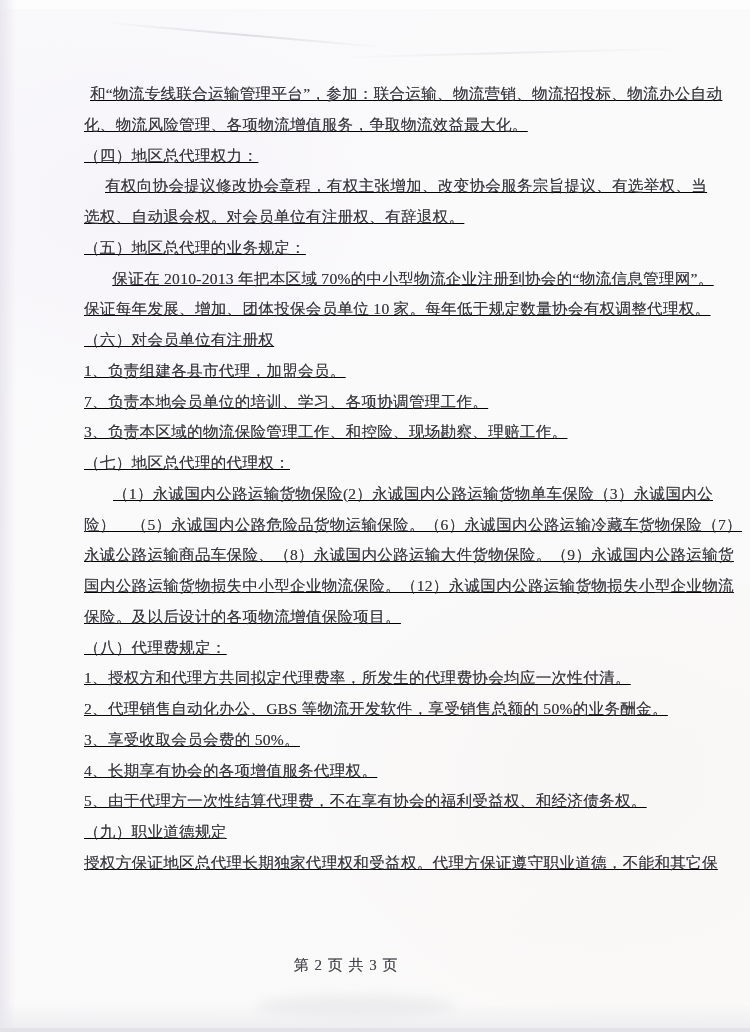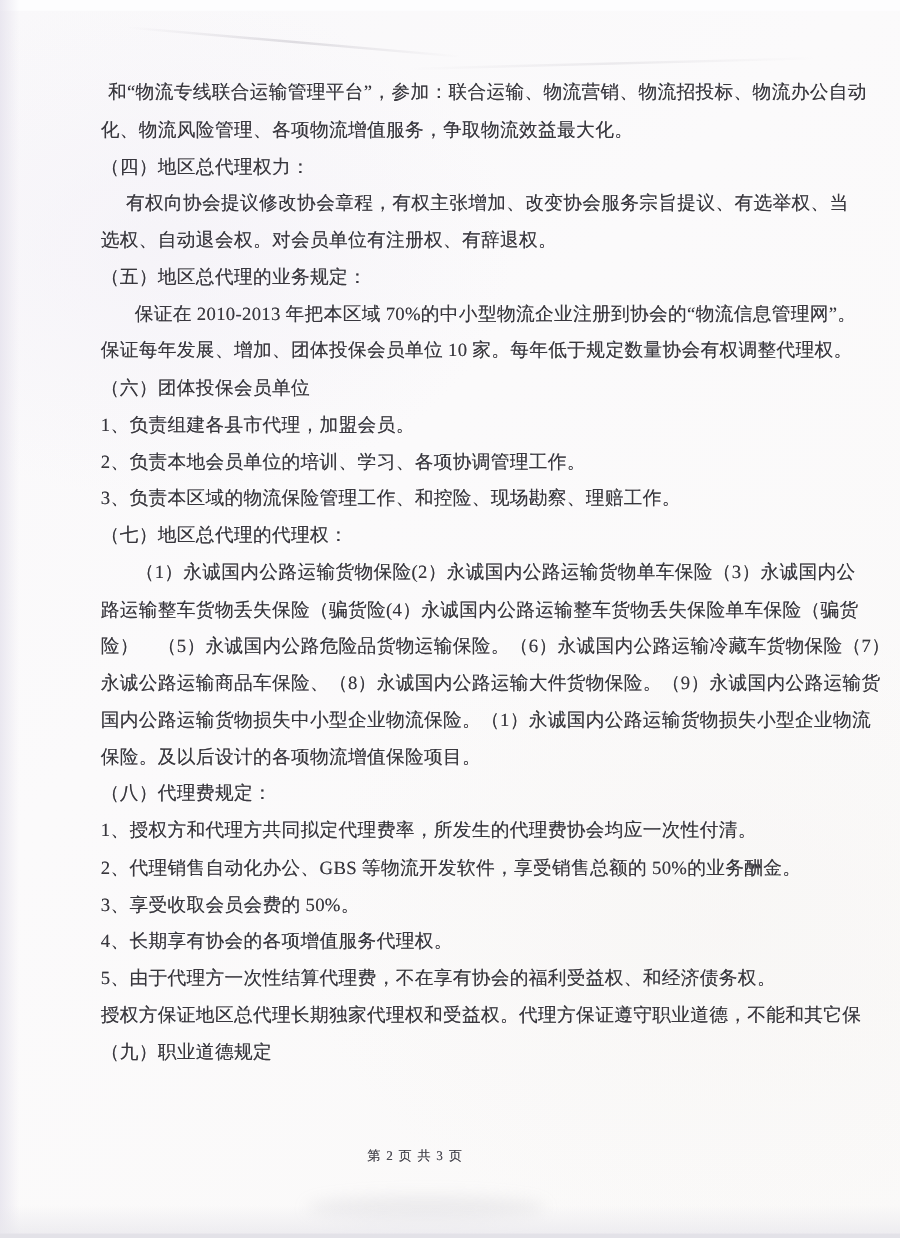--- a/index.html
+++ b/index.html
@@ -24,33 +24,33 @@
   .edge-bottom-line{position:absolute;left:0;right:0;bottom:0;height:4px;background:#e3e2e8;}
   .crease-a{position:absolute;top:34px;left:105px;width:280px;height:2px;
     background:linear-gradient(90deg,rgba(0,0,0,0),rgba(125,120,135,.22),rgba(0,0,0,0));
     transform:rotate(5deg);}
   .crease-b{position:absolute;top:52px;left:340px;width:340px;height:2px;
     background:linear-gradient(90deg,rgba(0,0,0,0),rgba(125,120,135,.12),rgba(0,0,0,0));
     transform:rotate(-1.5deg);}
   .smudge-bottom{position:absolute;top:996px;left:255px;width:200px;height:22px;
     background:rgba(158,155,168,.14);border-radius:50%;filter:blur(6px);}
   
-  .content{position:absolute;left:84px;top:63px;width:645px;}
+  .content{position:absolute;left:84px;top:79px;width:645px;text-decoration:underline;}
   .line{
     height:30.75px;line-height:30.75px;white-space:nowrap;
     font-size:15.6px;letter-spacing:.25px;color:#38373d;
     text-shadow:0 0 .5px rgba(45,44,54,.55);
   }
   .ind-a{padding-left:21px;}
   .ind-b{padding-left:13px;text-align:center;}
   .ind-c{padding-left:6px;}
   .footer{
     position:absolute;top:956px;left:0;width:100%;box-sizing:border-box;
     padding-right:58px;text-align:center;
-    font-size:11px;letter-spacing:1px;color:#46454d;
+    font-size:15px;letter-spacing:1px;color:#46454d;
     text-shadow:0 0 .5px rgba(45,44,54,.5);
   }
 </style>
 </head>
 <body>
 
 <div class="page">
   <div class="edge-top"></div>
   <div class="edge-left"></div>
   <div class="crease-a"></div>
@@ -58,39 +58,38 @@
 
   <div class="content">
     <div class="line ind-c">和“物流专线联合运输管理平台”，参加：联合运输、物流营销、物流招投标、物流办公自动</div>
     <div class="line">化、物流风险管理、各项物流增值服务，争取物流效益最大化。</div>
     <div class="line">（四）地区总代理权力：</div>
     <div class="line ind-a">有权向协会提议修改协会章程，有权主张增加、改变协会服务宗旨提议、有选举权、当</div>
     <div class="line">选权、自动退会权。对会员单位有注册权、有辞退权。</div>
     <div class="line">（五）地区总代理的业务规定：</div>
     <div class="line ind-b">保证在 2010-2013 年把本区域 70%的中小型物流企业注册到协会的“物流信息管理网”。</div>
     <div class="line">保证每年发展、增加、团体投保会员单位 10 家。每年低于规定数量协会有权调整代理权。</div>
-    <div class="line">（六）团体投保会员单位</div>
+    <div class="line">（六）对会员单位有注册权</div>
     <div class="line">1、负责组建各县市代理，加盟会员。</div>
-    <div class="line">2、负责本地会员单位的培训、学习、各项协调管理工作。</div>
+    <div class="line">7、负责本地会员单位的培训、学习、各项协调管理工作。</div>
     <div class="line">3、负责本区域的物流保险管理工作、和控险、现场勘察、理赔工作。</div>
     <div class="line">（七）地区总代理的代理权：</div>
     <div class="line ind-b">（1）永诚国内公路运输货物保险(2）永诚国内公路运输货物单车保险（3）永诚国内公</div>
-    <div class="line">路运输整车货物丢失保险（骗货险(4）永诚国内公路运输整车货物丢失保险单车保险（骗货</div>
     <div class="line">险）　（5）永诚国内公路危险品货物运输保险。（6）永诚国内公路运输冷藏车货物保险（7）</div>
     <div class="line">永诚公路运输商品车保险、（8）永诚国内公路运输大件货物保险。（9）永诚国内公路运输货</div>
-    <div class="line">国内公路运输货物损失中小型企业物流保险。（1）永诚国内公路运输货物损失小型企业物流</div>
+    <div class="line">国内公路运输货物损失中小型企业物流保险。（12）永诚国内公路运输货物损失小型企业物流</div>
     <div class="line">保险。及以后设计的各项物流增值保险项目。</div>
     <div class="line">（八）代理费规定：</div>
     <div class="line">1、授权方和代理方共同拟定代理费率，所发生的代理费协会均应一次性付清。</div>
     <div class="line">2、代理销售自动化办公、GBS 等物流开发软件，享受销售总额的 50%的业务酬金。</div>
     <div class="line">3、享受收取会员会费的 50%。</div>
     <div class="line">4、长期享有协会的各项增值服务代理权。</div>
     <div class="line">5、由于代理方一次性结算代理费，不在享有协会的福利受益权、和经济债务权。</div>
+    <div class="line">（九）职业道德规定</div>
     <div class="line">授权方保证地区总代理长期独家代理权和受益权。代理方保证遵守职业道德，不能和其它保</div>
-    <div class="line">（九）职业道德规定</div>
   </div>
 
   <div class="footer">第 2 页 共 3 页</div>
 
   <div class="smudge-bottom"></div>
   <div class="edge-bottom"></div>
   <div class="edge-bottom-line"></div>
 </div>
 
 </body></html>

